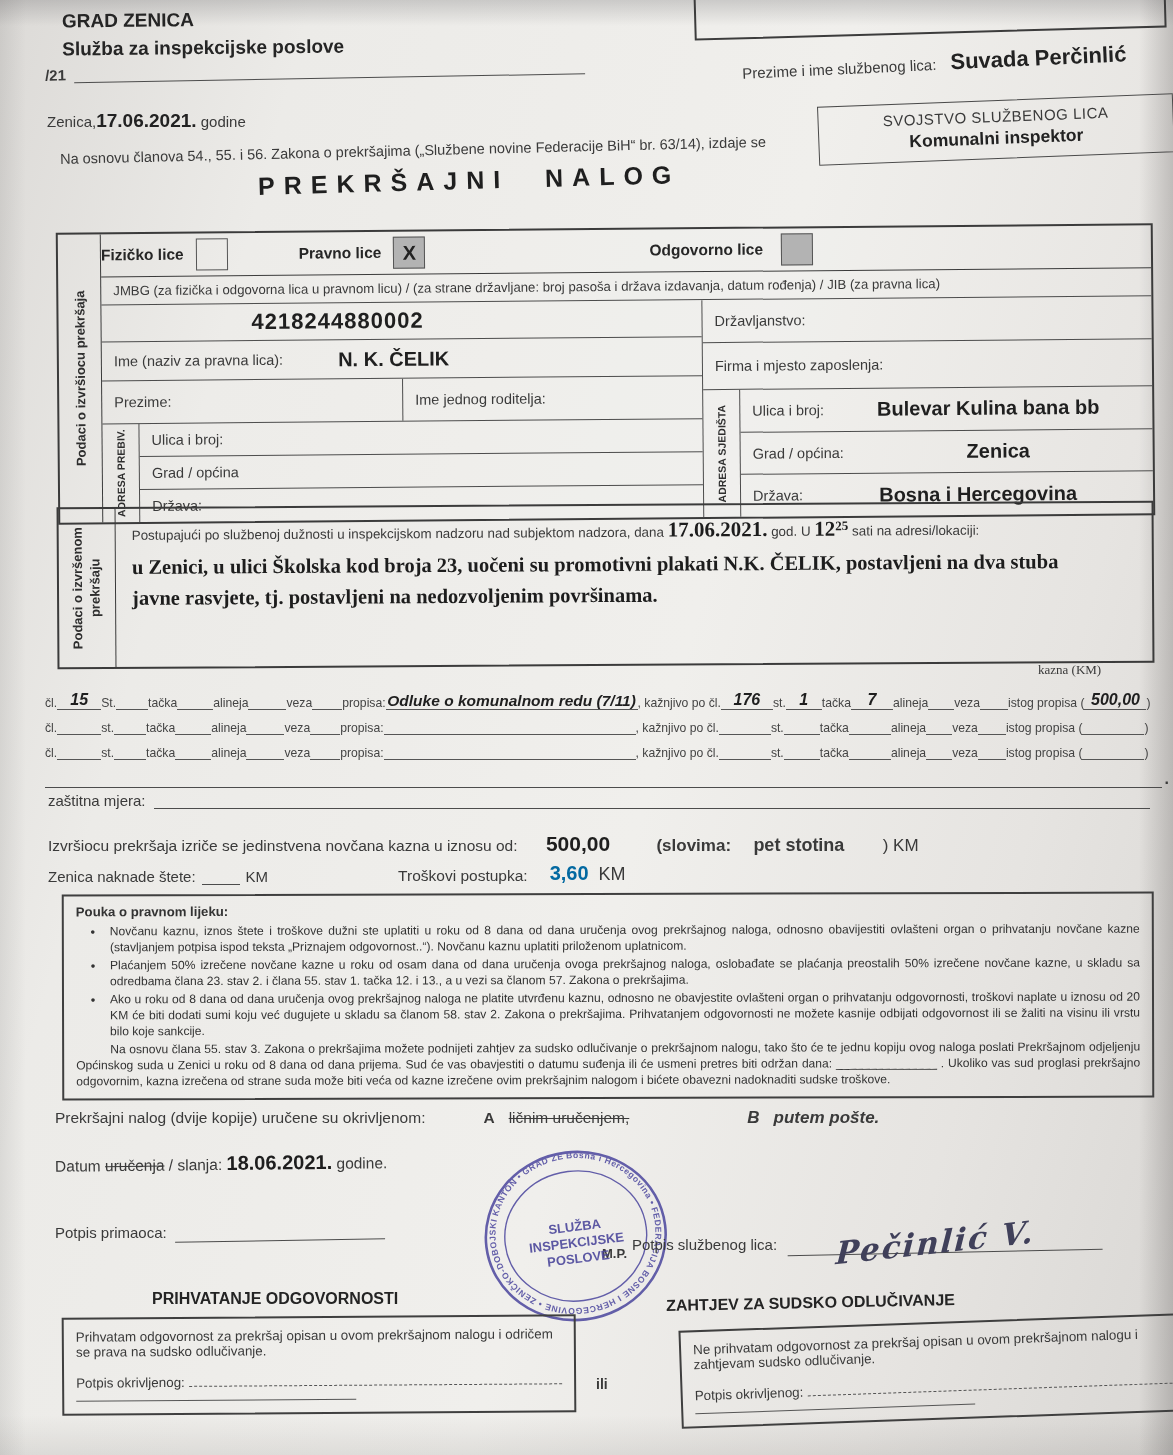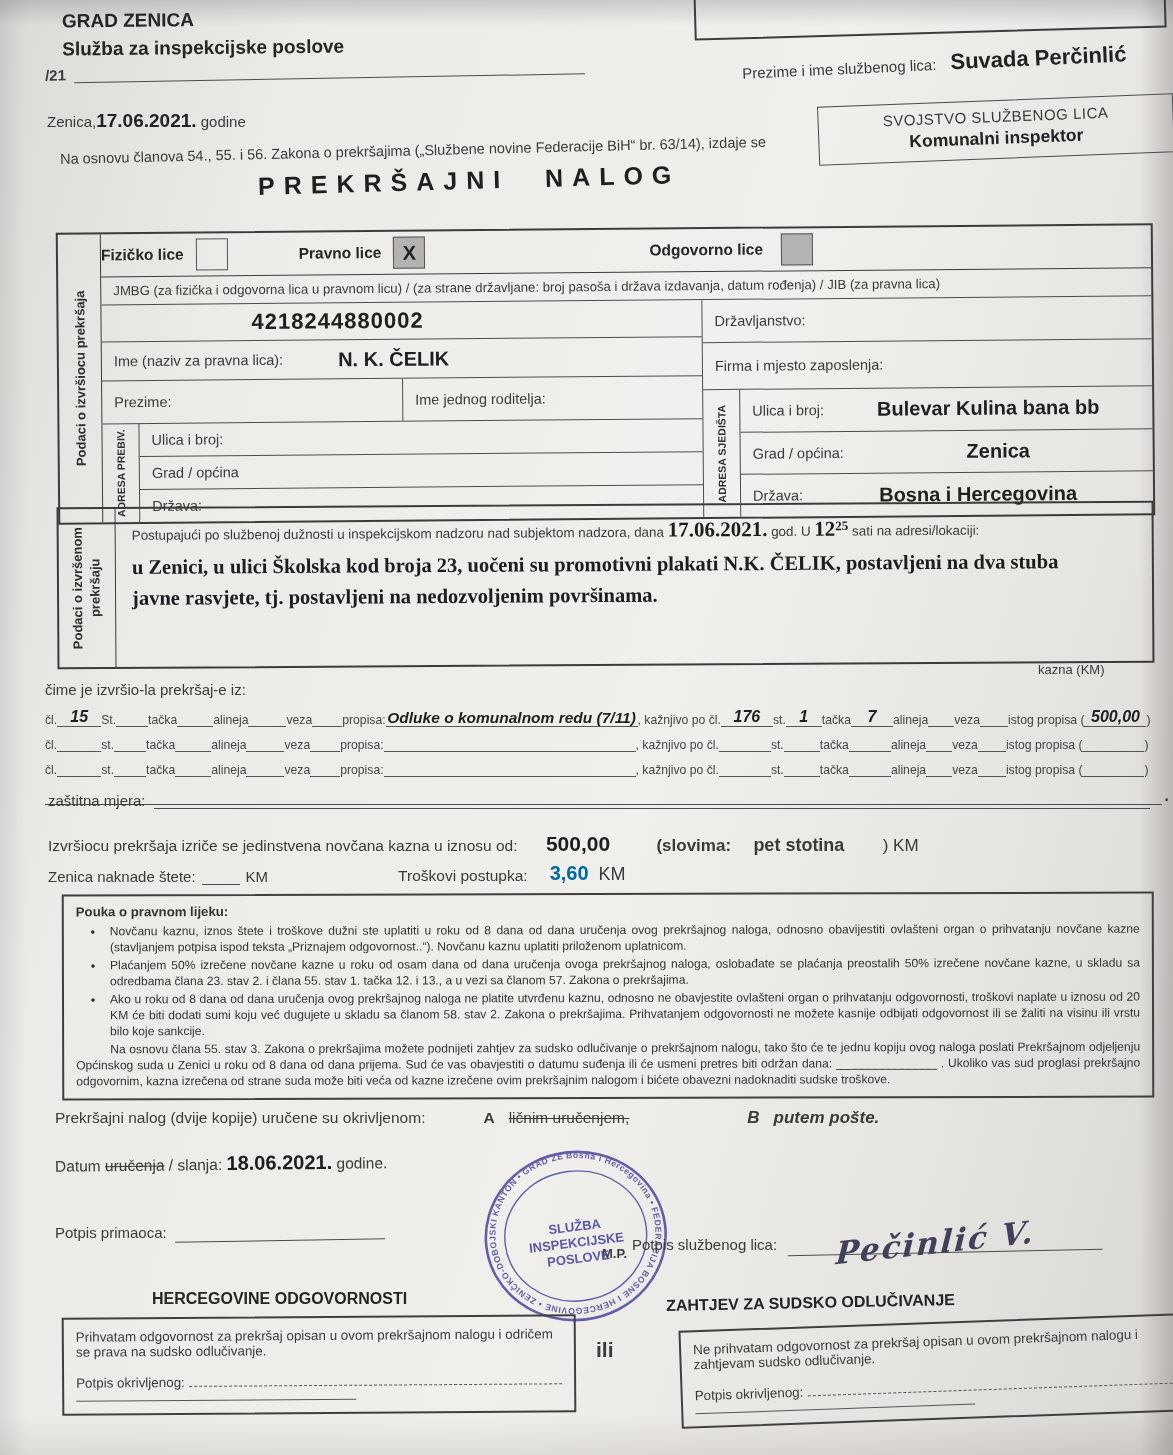--- a/index.html
+++ b/index.html
@@ -70,21 +70,21 @@
   #offense-box{left:57px;top:504px;width:1093px;height:158px;border:2.6px solid #3b3b3b;display:flex;transform:rotate(-.35deg);}
   #offense-box .tstrip{width:56px;}
   #offense-box .vert{font-size:13px;line-height:1.35;}
   #offense-content{flex:1;padding:12px 14px 0 16px;}
   #offense-intro{font-size:13.4px;white-space:nowrap;}
   #offense-intro .sd{font-family:"Liberation Serif",serif;font-size:21px;font-weight:bold;color:#1d1d1d;}
   #offense-intro sup{font-size:13px;font-weight:bold;}
   .desc{font-family:"Liberation Serif",serif;font-weight:bold;color:#1d1d1d;font-size:20.5px;line-height:1.5;margin-top:6px;}
 
   
-  #kazna-km{left:1038px;top:662px;font-size:13px;}
+  #kazna-km{left:1038px;top:662px;font-size:13px;font-family:Liberation Serif, serif;}
   #violation{left:45px;top:681px;width:1124px;}
   #viol-intro{font-size:15px;}
   .vrow{display:flex;align-items:flex-end;font-size:12.2px;white-space:nowrap;margin-top:11px;color:#444;}
   .vrow .bl{display:inline-block;border-bottom:1.2px solid #555;text-align:center;font-weight:bold;font-style:italic;color:#1f1f1f;font-size:16px;line-height:1.05;}
   .w-cl{width:44px;} .w-st{width:32px;} .w-ta{width:36px;} .w-al{width:38px;} .w-ve{width:30px;}
   .w-pr{width:252px;font-size:15.5px !important;}
   .w-kcl{width:52px;} .w-kst{width:36px;} .w-kta{width:42px;} .w-kal{width:26px;} .w-kve{width:28px;}
   .w-kz{width:62px;font-size:16px !important;}
   #viol-trail{margin-top:10px;display:flex;align-items:flex-end;}
   #viol-trail .line{flex:1;height:8px;}
@@ -127,21 +127,21 @@
   #stamp{left:478px;top:1143px;transform:rotate(-7deg);opacity:.9;}
   #potpis-primaoca{left:55px;top:1224px;width:330px;display:flex;align-items:flex-end;font-size:15px;}
   #potpis-primaoca .line{flex:1;height:12px;margin-left:8px;transform:rotate(-1deg);}
   #potpis-sluzbenog{left:632px;top:1192px;width:470px;display:flex;align-items:flex-end;font-size:15px;}
   #potpis-sluzbenog .sigline{flex:1;border-bottom:1.5px solid #4c4c4c;margin-left:10px;height:60px;position:relative;transform:rotate(-1.2deg);}
   #sig-text{position:absolute;left:48px;bottom:-8px;font-family:"DejaVu Serif",serif;font-style:italic;font-weight:bold;font-size:31px;color:#40405a;transform:rotate(-5deg) skewX(-10deg);letter-spacing:2px;}
 
   
   #bl-title{left:152px;top:1290px;font-size:16px;font-weight:bold;color:#242424;}
   #bl-box{left:62px;top:1316px;width:486px;border:2px solid #3f3f3f;padding:10px 12px 12px;font-size:13.4px;transform:rotate(-.4deg);}
-  #ili{left:596px;top:1338px;font-size:21px;font-weight:bold;}
+  #ili{left:596px;top:1376px;font-size:14px;font-weight:bold;}
   #br-title{left:666px;top:1294px;font-size:16px;font-weight:bold;color:#242424;transform:rotate(-1.2deg);}
   #br-box{left:680px;top:1322px;width:478px;border:2px solid #3f3f3f;padding:10px 12px 12px;font-size:13.4px;transform:rotate(-2deg);}
   .sign-row{display:flex;align-items:baseline;margin-top:16px;}
   .dash-line{flex:1;border-bottom:1.6px dashed #555;height:10px;margin-left:4px;}
   .short-line{width:280px;border-bottom:1.6px solid #555;height:6px;margin-top:4px;}
 </style>
 </head>
 <body>
 
 <div id="org" class="sec">
@@ -259,21 +259,20 @@
       <span class="sd">12</span><sup class="sd" style="font-size:13px;">25</sup>
       <span>sati  na adresi/lokaciji:</span>
     </div>
     <div class="desc">u Zenici, u ulici Školska kod broja 23, uočeni su promotivni plakati N.K. ČELIK, postavljeni na dva stuba</div>
     <div class="desc" style="margin-top:0;">javne rasvjete, tj. postavljeni na nedozvoljenim površinama.</div>
   </div>
 </div>
 
 <div id="kazna-km" class="sec">kazna (KM)</div>
 <div id="violation" class="sec">
-  <div id="viol-intro">čime je izvršio-la prekršaj-e iz:</div>
 
   <div class="vrow">
     <span>čl.</span>
       <span class="bl w-cl">15</span>
     <span>St.</span>
       <span class="bl w-st"></span>
     <span>tačka</span>
       <span class="bl w-ta"></span>
     <span>alineja</span>
       <span class="bl w-al"></span>
@@ -428,21 +427,21 @@
   <span>Potpis primaoca:</span>
   <span class="line"></span>
 </div>
 <div id="potpis-sluzbenog" class="sec">
   <span>Potpis službenog lica:</span>
   <span class="sigline">
     <span id="sig-text">Pečinlić V.</span>
   </span>
 </div>
 
-<div id="bl-title" class="sec">HERCEGOVINE ODGOVORNOSTI</div>
+<div id="bl-title" class="sec">PRIHVATANJE ODGOVORNOSTI</div>
 <div id="bl-box" class="sec">
   <div>Prihvatam odgovornost za prekršaj opisan u ovom prekršajnom nalogu i odričem se prava na sudsko odlučivanje.</div>
   <div class="sign-row">
     <span>Potpis okrivljenog:</span>
     <span class="dash-line"></span>
   </div>
   <div class="short-line"></div>
 </div>
 <div id="ili" class="sec">ili</div>
 <div id="br-title" class="sec">ZAHTJEV ZA SUDSKO ODLUČIVANJE</div>

